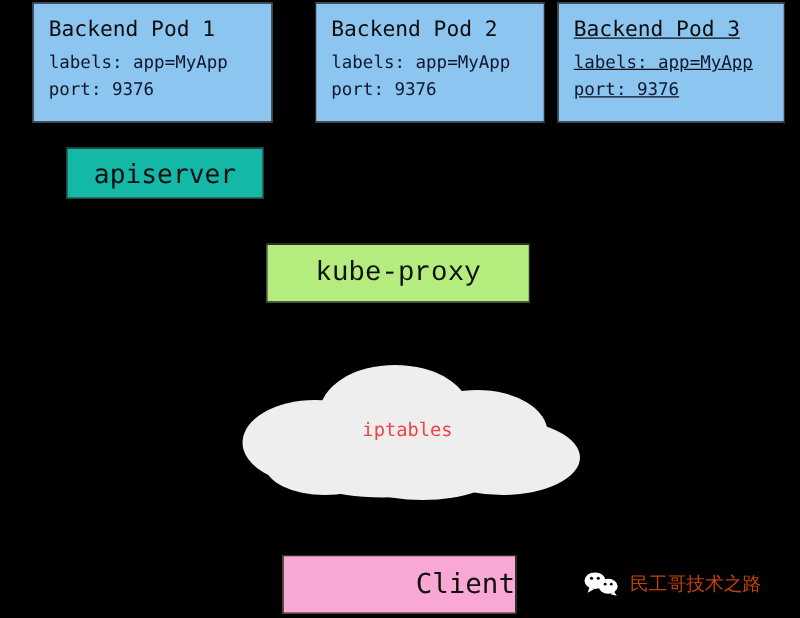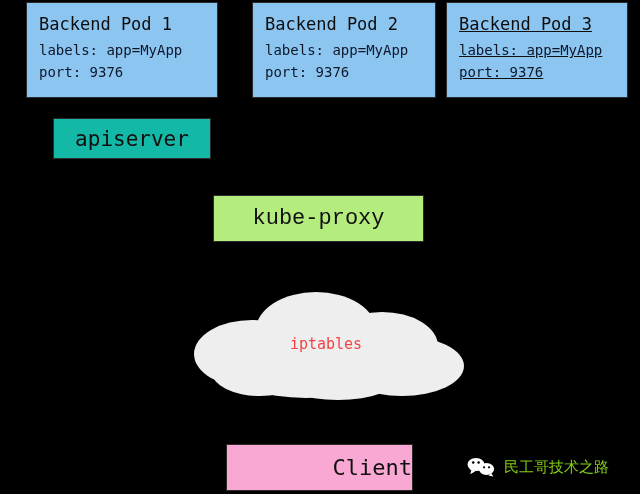--- a/index.html
+++ b/index.html
@@ -121,21 +121,21 @@
     display: flex;
     align-items: center;
     gap: 8px;
     color: #ffffff;
   }
   #watermark .wm-text {
     font-family: "DejaVu Sans", "Liberation Sans", sans-serif;
     font-size: 15px;
     line-height: 20px;
     white-space: nowrap;
-    color: #84cc16;
+    color: #c2410c;
   }
   #watermark .wechat-icon svg { display: block; }
 </style>
 </head>
 <body>
 
 <div id="canvas">
 
   <div class="node pod" id="pod-1">
     <div class="pod-title">Backend Pod 1</div>

